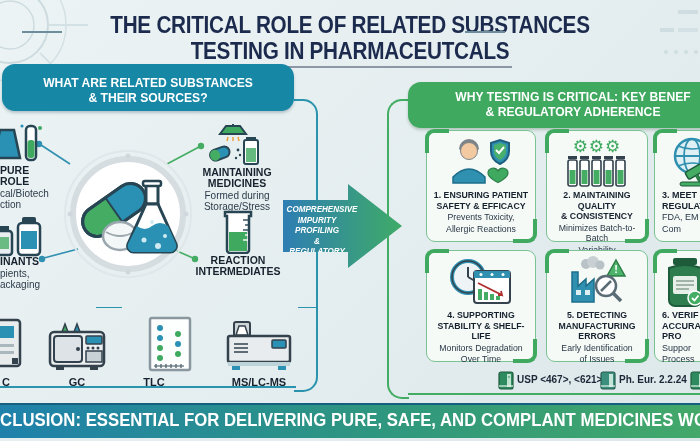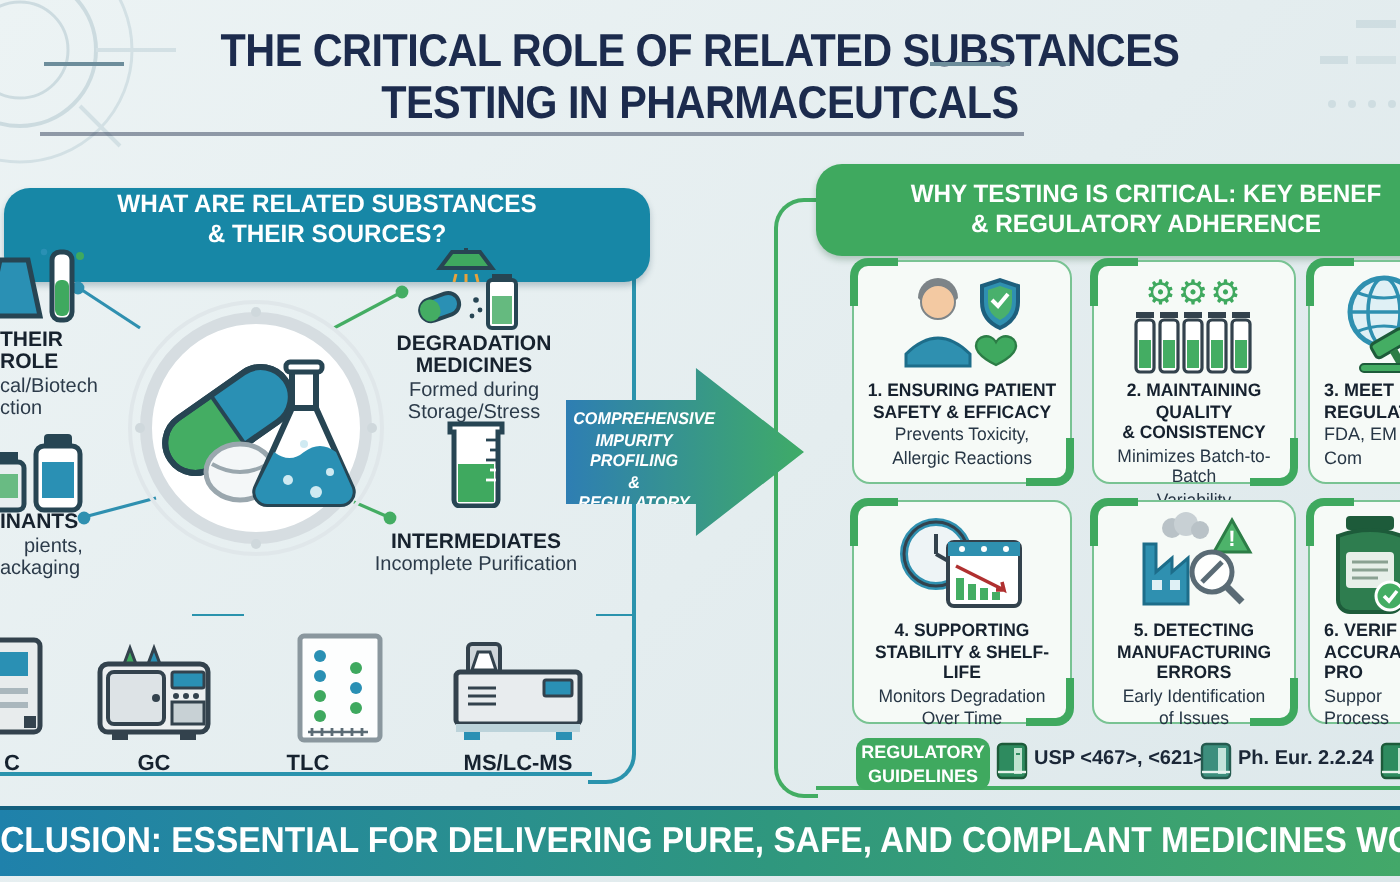--- a/index.html
+++ b/index.html
@@ -12,21 +12,21 @@
   .title-line{width:700px;text-align:center;font-weight:bold;color:#1c2b4d;letter-spacing:-.3px;}
   .t1{top:12px;font-size:23px;}
   .t2{top:38px;font-size:23px;}
   .title-dash{height:2px;background:#6d8d9b;top:31px;}
   .title-underline{height:2px;background:#1e2c49;opacity:.45;top:66px;left:20px;width:492px;}
   
   .deco{opacity:.45;}
   
   .hdr{border-radius:13px;color:#fff;font-weight:bold;text-align:center;}
   .hdr .hl{font-size:12.5px;line-height:15px;transform:scaleX(.97);}
-  .hdr-left{left:2px;top:94px;width:323px;height:47px;background:#1787a6;padding-top:1px;box-sizing:border-box;box-shadow:0 2px 3px rgba(20,60,80,.25);}
+  .hdr-left{left:2px;top:64px;width:292px;height:47px;background:#1787a6;padding-top:12px;box-sizing:border-box;box-shadow:0 2px 3px rgba(20,60,80,.25);}
   .hdr-right{left:408px;top:82px;width:330px;height:46px;background:#3fa95f;padding-top:8px;box-sizing:border-box;box-shadow:0 2px 3px rgba(20,80,40,.25);}
   
   .frame-left{left:294px;top:99px;width:22px;height:289px;border:2.5px solid #2a93ad;border-left:none;border-top-right-radius:15px;border-bottom-right-radius:15px;}
   .frame-left-ext{left:0;top:385.5px;width:296px;height:2.5px;background:#2a93ad;}
   .frame-right{left:387px;top:99px;width:20px;height:296px;border:2.5px solid #43ad63;border-right:none;border-top-left-radius:15px;border-bottom-left-radius:15px;}
   .frame-right-ext{left:408px;top:392.5px;width:292px;height:2.5px;background:#43ad63;}
   
   .src-lbl{font-weight:bold;color:#17222e;font-size:10.5px;line-height:11px;}
   .src-sub{color:#2c3b4a;font-size:10px;line-height:10.5px;}
   .ctr{text-align:center;}
@@ -147,21 +147,21 @@
     </g>
   </svg>
 
   <svg class="abs" style="left:-6px;top:124px;" width="58" height="40" viewBox="0 0 58 40">
     <path d="M6 6 L20 6 L26 34 L0 34 Z" fill="#2a90b4" stroke="#274553" stroke-width="2.5"></path>
     <rect x="32" y="2" width="10" height="34" rx="4" fill="#ffffff" stroke="#274553" stroke-width="2.5"></rect>
     <rect x="33.5" y="16" width="7" height="18" rx="3" fill="#3fa95f"></rect>
     <circle cx="46" cy="4" r="2" fill="#3fa95f"></circle>
       <circle cx="28" cy="2" r="1.6" fill="#2a90b4"></circle>
   </svg>
-  <div class="abs src-lbl" style="left:0;top:165px;">THEIR</div>
+  <div class="abs src-lbl" style="left:0;top:165px;">PURE</div>
   <div class="abs src-lbl" style="left:0;top:176px;">ROLE</div>
   <div class="abs src-sub" style="left:0;top:189px;">cal/Biotech</div>
   <div class="abs src-sub" style="left:0;top:200px;">ction</div>
 
   <svg class="abs" style="left:208px;top:124px;" width="56" height="42" viewBox="0 0 56 42">
     <path d="M18 2 h14 l6 8 h-26 z" fill="#3fa95f" stroke="#274553" stroke-width="2"></path>
     <line x1="25" y1="0" x2="25" y2="2" stroke="#274553" stroke-width="2"></line>
     <line x1="20" y1="13" x2="19" y2="17" stroke="#e8a33d" stroke-width="1.5"></line>
     <line x1="25" y1="13" x2="25" y2="17" stroke="#e8a33d" stroke-width="1.5"></line>
     <line x1="30" y1="13" x2="31" y2="17" stroke="#e8a33d" stroke-width="1.5"></line>
@@ -169,48 +169,48 @@
       <rect x="2" y="24" width="20" height="11" rx="5.5" fill="#2a90b4" stroke="#274553" stroke-width="2"></rect>
       <rect x="2" y="24" width="10" height="11" rx="5" fill="#44ad63"></rect>
     </g>
     <rect x="36" y="16" width="14" height="24" rx="2" fill="#ffffff" stroke="#274553" stroke-width="2"></rect>
     <rect x="38" y="24" width="10" height="14" fill="#3fa95f" opacity=".8"></rect>
     <rect x="38" y="13" width="10" height="4" fill="#274553"></rect>
     <circle cx="30" cy="26" r="1.4" fill="#274553"></circle>
       <circle cx="32" cy="31" r="1.2" fill="#274553"></circle>
       <circle cx="28" cy="34" r="1.2" fill="#274553"></circle>
   </svg>
-  <div class="abs src-lbl ctr" style="left:185px;top:167px;width:104px;">DEGRADATION</div>
+  <div class="abs src-lbl ctr" style="left:185px;top:167px;width:104px;">MAINTAINING</div>
   <div class="abs src-lbl ctr" style="left:185px;top:178px;width:104px;">MEDICINES</div>
   <div class="abs src-sub ctr" style="left:185px;top:191px;width:104px;">Formed during</div>
   <div class="abs src-sub ctr" style="left:185px;top:202px;width:104px;">Storage/Stress</div>
 
   <svg class="abs" style="left:-8px;top:215px;" width="62" height="42" viewBox="0 0 62 42">
     <rect x="26" y="8" width="22" height="32" rx="4" fill="#ffffff" stroke="#274553" stroke-width="2.5"></rect>
     <rect x="29" y="16" width="16" height="18" fill="#2a90b4"></rect>
     <rect x="30" y="2" width="14" height="7" rx="2" fill="#274553"></rect>
     <rect x="2" y="16" width="18" height="24" rx="3" fill="#e8eef0" stroke="#274553" stroke-width="2.5"></rect>
     <rect x="5" y="22" width="12" height="12" fill="#3fa95f" opacity=".75"></rect>
     <rect x="5" y="11" width="12" height="5" fill="#274553"></rect>
   </svg>
   <div class="abs src-lbl" style="left:0;top:256px;">INANTS</div>
-  <div class="abs src-sub" style="left:12px;top:269px;text-align:right;">pients,</div>
+  <div class="abs src-sub" style="left:0;top:269px;text-align:right;">pients,</div>
   <div class="abs src-sub" style="left:0;top:280px;">ackaging</div>
 
   <svg class="abs" style="left:221px;top:210px;" width="34" height="44" viewBox="0 0 34 44">
     <path d="M4 2 h26 v4 h-2 v34 a3 3 0 0 1 -3 3 h-16 a3 3 0 0 1 -3 -3 v-34 h-2 z" fill="#ffffff" stroke="#274553" stroke-width="2.5"></path>
     <rect x="8" y="22" width="18" height="19" fill="#3fa95f"></rect>
     <line x1="22" y1="10" x2="27" y2="10" stroke="#274553" stroke-width="1.4"></line>
     <line x1="24" y1="15" x2="27" y2="15" stroke="#274553" stroke-width="1.4"></line>
     <line x1="22" y1="20" x2="27" y2="20" stroke="#274553" stroke-width="1.4"></line>
     <line x1="24" y1="25" x2="27" y2="25" stroke="#fff" stroke-width="1.4"></line>
     <line x1="22" y1="30" x2="27" y2="30" stroke="#fff" stroke-width="1.4"></line>
   </svg>
+  <div class="abs src-lbl ctr" style="left:178px;top:255px;width:120px;">REACTION</div>
   <div class="abs src-lbl ctr" style="left:178px;top:266px;width:120px;">INTERMEDIATES</div>
-  <div class="abs src-sub ctr" style="left:178px;top:278px;width:120px;">Incomplete Purification</div>
 
   <div class="abs pill-line" style="left:96px;width:26px;"></div>
   <div class="abs pill-line" style="left:298px;width:18px;"></div>
 
   <svg class="abs" style="left:-14px;top:318px;" width="36" height="54" viewBox="0 0 36 54">
     <rect x="2" y="2" width="32" height="46" rx="3" fill="#e8eced" stroke="#33424d" stroke-width="2.5"></rect>
     <rect x="8" y="8" width="20" height="12" fill="#2a90b4"></rect>
     <rect x="8" y="26" width="20" height="3" fill="#aab7bd"></rect>
     <rect x="8" y="33" width="20" height="3" fill="#aab7bd"></rect>
     <rect x="26" y="40" width="6" height="6" fill="#33424d"></rect>
@@ -401,24 +401,20 @@
         <path d="M29 42 l2.5 2.5 4 -5" fill="none" stroke="#fff" stroke-width="1.8"></path>
       </svg>
     </div>
     <div class="ct">6. VERIF</div>
     <div class="ct">ACCURACY</div>
     <div class="ct">PRO</div>
     <div class="cs">Suppor</div>
     <div class="cs">Process</div>
   </div>
 
-  <div class="abs reg-badge">
-    <div>REGULATORY</div>
-    <div>GUIDELINES</div>
-  </div>
   <svg class="abs" style="left:498px;top:371px;" width="16" height="19" viewBox="0 0 16 19">
     <rect x="1" y="1" width="14" height="17" rx="2" fill="#2e8b5f" stroke="#1d5b3a" stroke-width="1.2"></rect>
     <rect x="9" y="3" width="4" height="13" fill="#bfe3cf"></rect>
     <line x1="10" y1="6" x2="12" y2="6" stroke="#2e8b5f" stroke-width="1"></line>
     <line x1="1" y1="15" x2="15" y2="15" stroke="#e7f3eb" stroke-width="1.2"></line>
   </svg>
   <div class="abs reg-ref" style="left:517px;">USP &lt;467&gt;, &lt;621&gt;</div>
   <svg class="abs" style="left:600px;top:371px;" width="16" height="19" viewBox="0 0 16 19">
     <rect x="1" y="1" width="14" height="17" rx="2" fill="#3d8f7d" stroke="#255b4f" stroke-width="1.2"></rect>
     <rect x="9" y="3" width="4" height="13" fill="#c4e4da"></rect>

